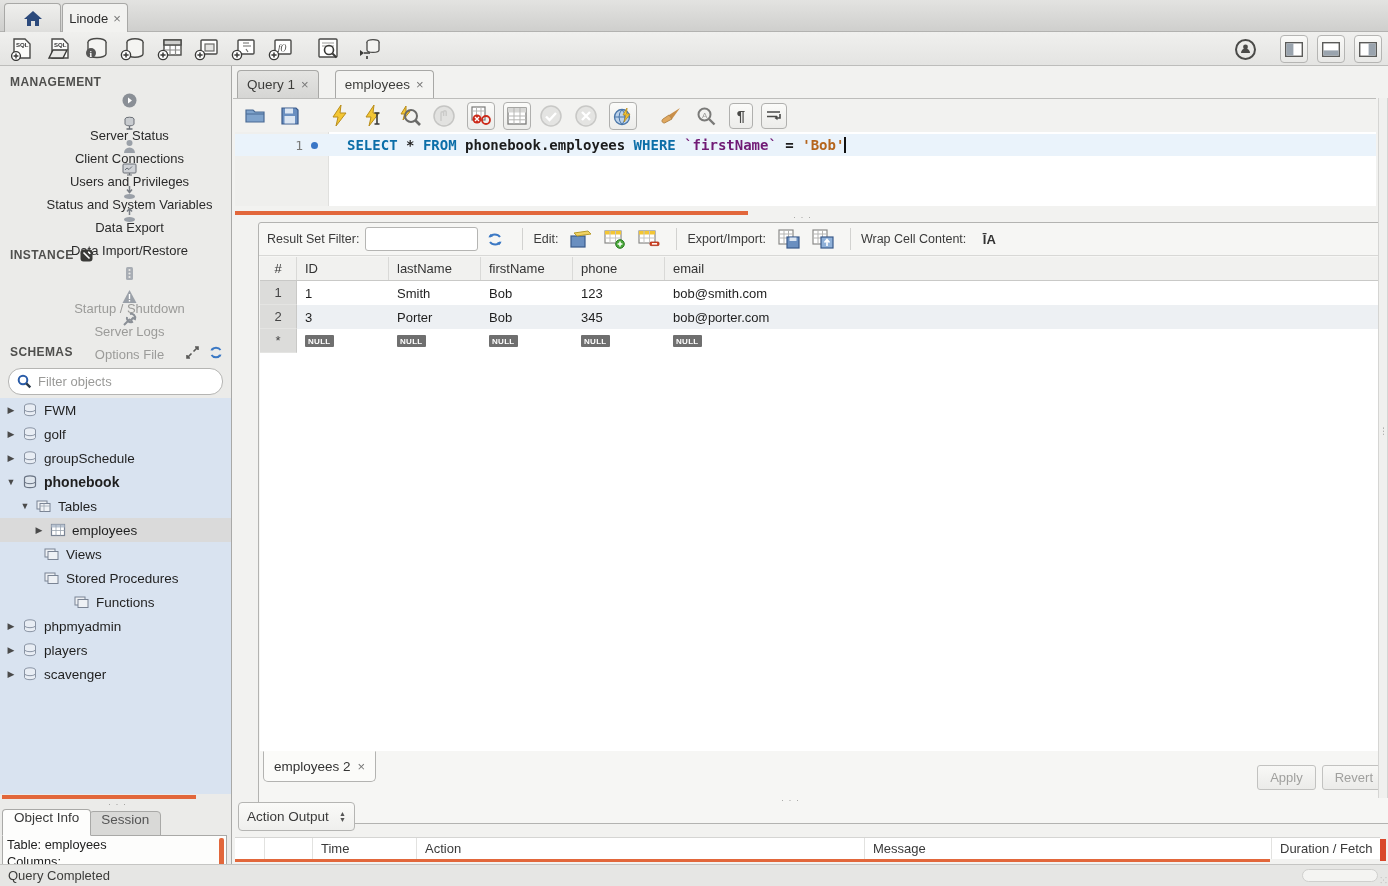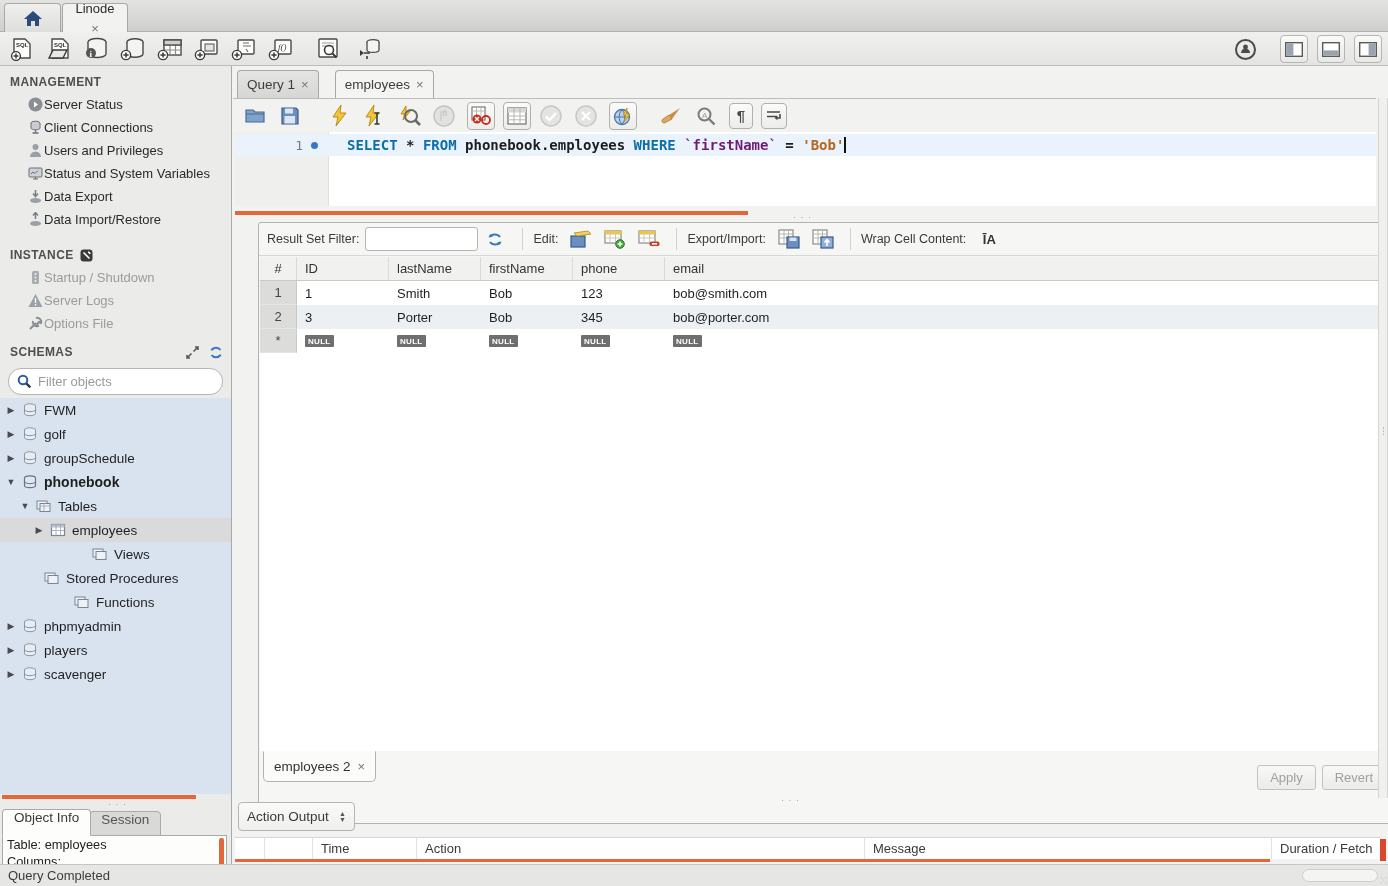--- a/index.html
+++ b/index.html
@@ -8,36 +8,36 @@
     position:relative; width:1388px; height:886px; overflow:hidden;
     font-family:"Liberation Sans", sans-serif; font-size:13px; color:#2c2c2c;
     background:#f2f2f0;
   }
   
   .tabbar { position:absolute; left:0; top:0; width:1388px; height:32px;
     background:linear-gradient(#e3e3e1,#cfcfcd); border-bottom:1px solid #b2b2b0; }
   .wtab { position:absolute; top:3px; height:29px; border:1px solid #a8a8a6; border-bottom:none;
     border-radius:4px 4px 0 0; display:flex; align-items:center; justify-content:center; gap:5px;
     background:linear-gradient(#efefed,#dededc); }
-  .wtab.active { background:#f2f2f0;flex-direction:column; }
+  .wtab.active { background:#f2f2f0; }
   .tab-close { color:#777; font-size:13px; cursor:default; }
   
   .main-toolbar { position:absolute; left:0; top:32px; width:1388px; height:34px;
     background:linear-gradient(#f0f0ee,#e4e4e2); border-bottom:1px solid #bdbdbb;
     display:flex; align-items:center; }
   .mt-icon { width:30px; height:26px; margin-left:7px; display:flex; align-items:center; justify-content:center; }
   .mt-right { position:absolute; right:6px; top:3px; display:flex; align-items:center; gap:9px; }
   .panel-toggle { width:28px; height:28px; border:1px solid #b5b5b3; border-radius:4px;
     background:linear-gradient(#fafaf8,#e8e8e6); display:flex; align-items:center; justify-content:center; }
   
   .sidebar { position:absolute; left:0; top:66px; width:232px; height:798px;
     background:#ebebe9; border-right:1px solid #a9a9a7; }
   .side-h { font-weight:bold; font-size:12px; color:#4f4f4d; letter-spacing:.4px;
     padding:9px 0 4px 10px; display:flex; align-items:center; gap:6px; }
-  .side-item { display:flex; align-items:center; gap:1px; height:23px; padding-left:28px; font-size:13px; color:#2a2a2a; }
+  .side-item { display:flex; align-items:center; gap:20px; height:23px; padding-left:28px; font-size:13px; color:#2a2a2a;flex-direction:column; }
   .side-item.disabled { color:#9b9b99; }
   .schemas-h { display:flex; align-items:center; padding:10px 8px 4px 10px; }
   .schemas-h .sp { flex:1; }
   .filter-wrap { margin:5px 8px 6px 8px; height:27px; background:#fff; border:1px solid #b5b5b3;
     border-radius:13px; display:flex; align-items:center; padding:0 8px; gap:6px; }
   .filter-wrap input { border:none; outline:none; flex:1; font-size:13px; color:#444;
     font-family:"Liberation Sans",sans-serif; background:transparent; }
   .filter-wrap input::placeholder { color:#9a9a98; }
   .schema-tree { position:absolute; left:0; top:332px; width:231px; height:396px; background:#d9e3f0; }
   .tree-row { height:24px; display:flex; align-items:center; gap:6px; font-size:13.5px; color:#1f1f1f; }
@@ -432,21 +432,21 @@
       </div>
       <div class="tree-row selected" style="padding-left:34px;">
         <span class="arrow">▶</span>
         <svg width="16" height="14" viewBox="0 0 16 14">
             <rect x="1.5" y="1.5" width="13" height="11" fill="#fff" stroke="#7a8494" stroke-width="1.2"></rect>
             <rect x="1.5" y="1.5" width="13" height="3" fill="#b9c4d2"></rect>
             <path d="M1.5 7.5 h13 M6 1.5 v11 M10.5 1.5 v11" stroke="#9aa4b0" stroke-width="0.8"></path>
           </svg>
         <span>employees</span>
       </div>
-      <div class="tree-row" style="padding-left:44px;margin-left:48px;">
+      <div class="tree-row" style="padding-left:44px;">
         <svg width="16" height="14" viewBox="0 0 16 14">
             <rect x="1" y="2" width="10" height="8" fill="#eef1f5" stroke="#7a8494" stroke-width="1"></rect>
             <rect x="4" y="4.5" width="10" height="8" fill="#eef1f5" stroke="#7a8494" stroke-width="1"></rect>
           </svg>
         <span>Views</span>
       </div>
       <div class="tree-row" style="padding-left:44px;">
         <svg width="16" height="14" viewBox="0 0 16 14">
             <rect x="1" y="2" width="10" height="8" fill="#eef1f5" stroke="#7a8494" stroke-width="1"></rect>
             <rect x="4" y="4.5" width="10" height="8" fill="#eef1f5" stroke="#7a8494" stroke-width="1"></rect>

